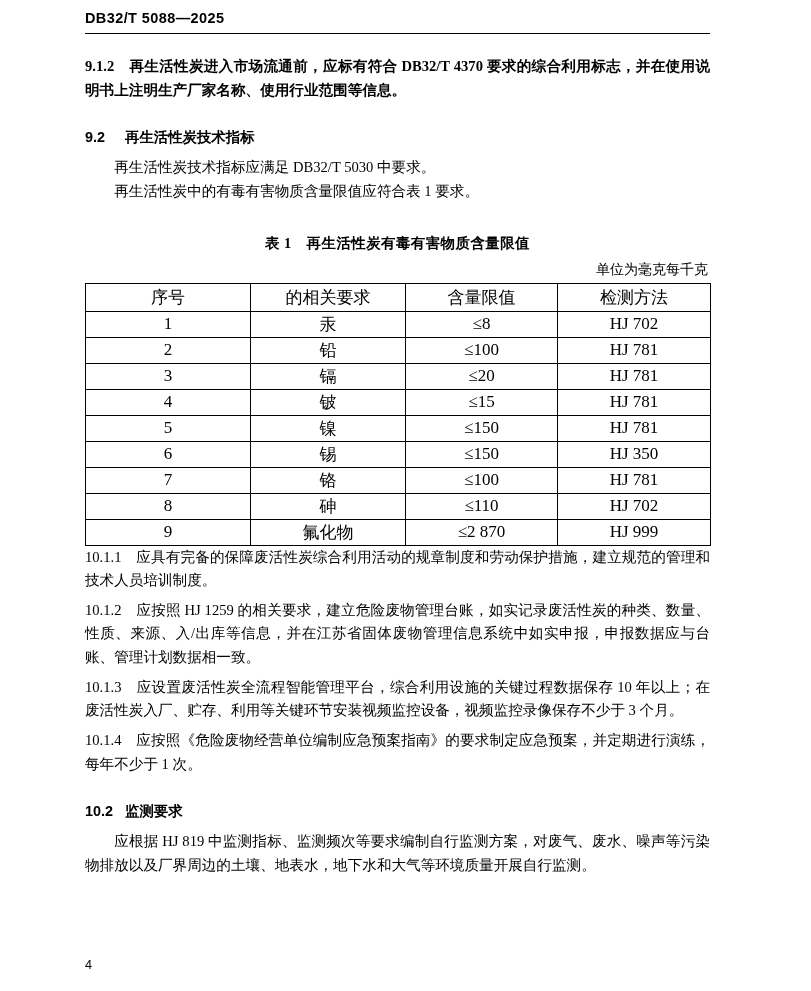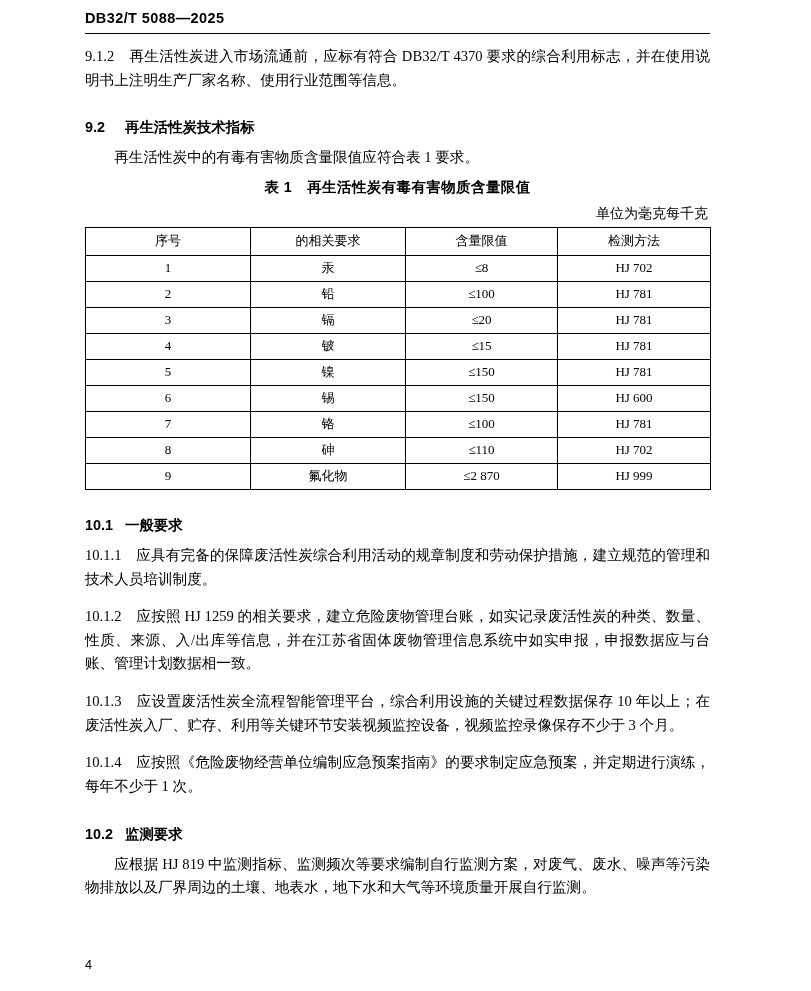--- a/index.html
+++ b/index.html
@@ -50,21 +50,22 @@
     margin: 0;
     font-size: 14.6px;
     line-height: 1.62;
     text-align: justify;
     text-justify: inter-ideograph;
   }
   .indent {
     text-indent: 2em;
   }
   .hang {
-    margin-top: 3px;
+    margin-top: 13px;
+    font-weight: bold;
   }
   .sec-head {
     font-family: "Liberation Sans", "DejaVu Sans", sans-serif;
     font-weight: bold;
     font-size: 14.4px;
     margin-top: 26px;
     margin-bottom: 9px;
   }
   .sec-head .num {
     display: inline-block;
@@ -75,42 +76,42 @@
     font-weight: bold;
     font-size: 14.4px;
     margin-top: 32px;
     margin-bottom: 13px;
   }
   .sec-head-10 .num {
     display: inline-block;
     min-width: 34px;
   }
   .para-item {
-    margin-top: 14px;
+    margin-top: 6px;
     font-family: Liberation Serif, serif;
   }
   .table-title {
     text-align: center;
-    font-family: Liberation Sans, sans-serif;
+    font-family: Liberation Serif, serif;
     font-weight: bold;
     font-size: 14.4px;
-    margin-top: 8px;
+    margin-top: 30px;
     margin-bottom: 8px;
     letter-spacing: 0.5px;
   }
   .unit-note {
     text-align: right;
     font-size: 14px;
     margin-bottom: 4px;
     padding-right: 2px;
   }
   table.data {
     border-collapse: collapse;
     width: 625px;
-    font-size: 13px;
+    font-size: 17px;
     table-layout: fixed;
   }
   table.data th, table.data td {
     border: 1px solid #000000;
     text-align: center;
     height: 25px;
     padding: 0;
     font-weight: normal;
   }
   table.data thead th {
@@ -138,20 +139,21 @@
 
   <div class="content">
 
 
     <p class="hang">9.1.2　再生活性炭进入市场流通前，应标有符合 DB32/T 4370 要求的综合利用标志，并在使用说明书上注明生产厂家名称、使用行业范围等信息。</p>
 
     <div class="sec-head">
       <span class="num">9.2</span><span>再生活性炭技术指标</span>
     </div>
 
+    <p class="indent">再生活性炭技术指标应满足 DB32/T 5030 中要求。</p>
 
 
     <p class="indent">再生活性炭中的有毒有害物质含量限值应符合表 1 要求。</p>
 
     <div class="table-title">表 1　再生活性炭有毒有害物质含量限值</div>
     <div class="unit-note">单位为毫克每千克</div>
 
     <table class="data">
       <colgroup>
         <col style="width:165px">
@@ -195,21 +197,21 @@
         <tr>
           <td>5</td>
           <td>镍</td>
           <td>≤150</td>
           <td class="nowrap">HJ 781</td>
         </tr>
         <tr>
           <td>6</td>
           <td>锡</td>
           <td>≤150</td>
-          <td class="nowrap">HJ 600</td>
+          <td class="nowrap">HJ 350</td>
         </tr>
         <tr>
           <td>7</td>
           <td>铬</td>
           <td>≤100</td>
           <td class="nowrap">HJ 781</td>
         </tr>
         <tr>
           <td>8</td>
           <td>砷</td>
@@ -219,23 +221,20 @@
         <tr>
           <td>9</td>
           <td>氟化物</td>
           <td>≤2 870</td>
           <td class="nowrap">HJ 999</td>
         </tr>
       </tbody>
     </table>
 
 
-    <div class="sec-head">
-      <span class="num">10.1</span><span>一般要求</span>
-    </div>
 
     <p>10.1.1　应具有完备的保障废活性炭综合利用活动的规章制度和劳动保护措施，建立规范的管理和技术人员培训制度。</p>
     <p class="para-item">10.1.2　应按照 HJ 1259 的相关要求，建立危险废物管理台账，如实记录废活性炭的种类、数量、性质、来源、入/出库等信息，并在江苏省固体废物管理信息系统中如实申报，申报数据应与台账、管理计划数据相一致。</p>
     <p class="para-item">10.1.3　应设置废活性炭全流程智能管理平台，综合利用设施的关键过程数据保存 10 年以上；在废活性炭入厂、贮存、利用等关键环节安装视频监控设备，视频监控录像保存不少于 3 个月。</p>
     <p class="para-item">10.1.4　应按照《危险废物经营单位编制应急预案指南》的要求制定应急预案，并定期进行演练，每年不少于 1 次。</p>
 
     <div class="sec-head">
       <span class="num">10.2</span><span>监测要求</span>
     </div>
 

